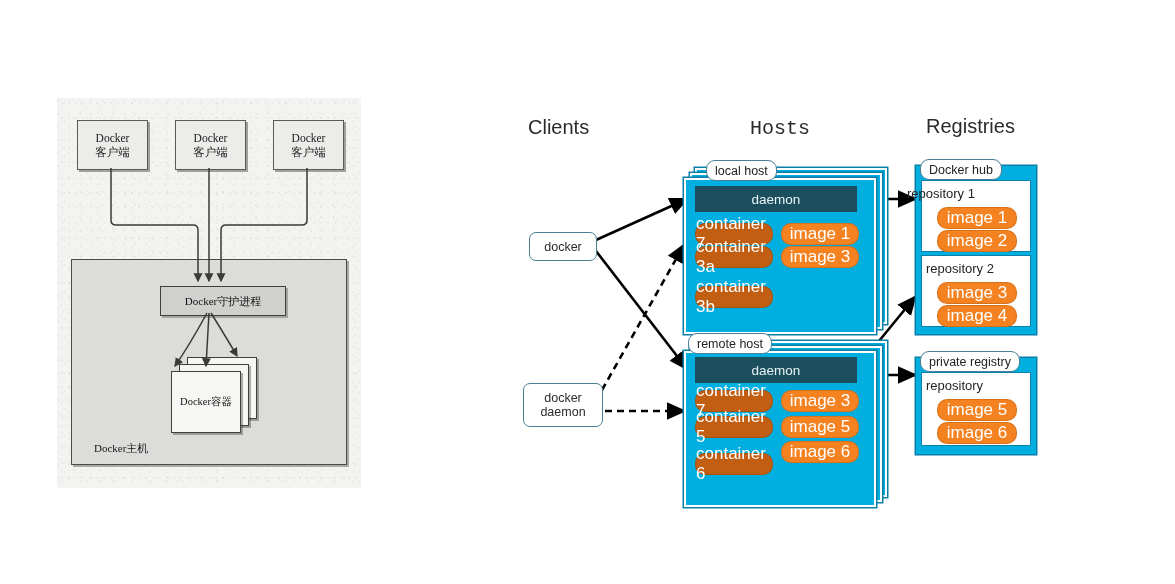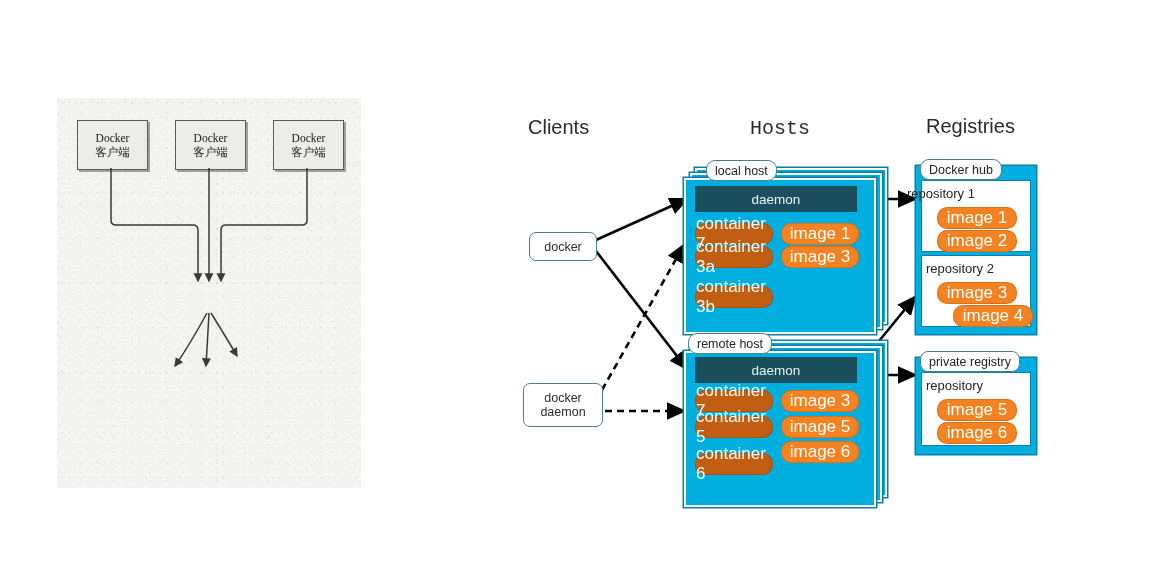--- a/index.html
+++ b/index.html
@@ -105,20 +105,27 @@
     </div>
     <div class="scan-box client-box" id="client-2">
       <span>Docker</span>
       <span>客户端</span>
     </div>
     <div class="scan-box client-box" id="client-3">
       <span>Docker</span>
       <span>客户端</span>
     </div>
 
+    <div id="host-box">
+      <div id="daemon-box">Docker守护进程</div>
+      <div class="cont-card" id="cont-c3"></div>
+      <div class="cont-card" id="cont-c2"></div>
+      <div class="cont-card" id="cont-c1">Docker容器</div>
+      <div id="host-label">Docker主机</div>
+    </div>
 
     <svg id="left-svg" viewBox="0 0 304 390">
       <defs>
         <marker id="lArrow" markerWidth="7" markerHeight="7" refX="5.2" refY="3" orient="auto">
           <path d="M0,0 L6,3 L0,6 z" fill="#3a3a38"></path>
         </marker>
       </defs>
       <g fill="none" stroke="#3a3a38" stroke-width="1.5" marker-end="url(#lArrow)">
         <path d="M54,70 L54,122 Q54,127 59,127 L136,127 Q141,127 141,132 L141,183"></path>
         <path d="M152,70 L152,183"></path>
@@ -215,26 +222,26 @@
     <div class="host-tag" style="left:457px;top:159px;">Docker hub</div>
 
     <div class="repo-box" style="left:458px;top:180px;width:108px;height:70px;"></div>
     <div class="repo-label" style="left:444px;top:186px;">repository 1</div>
     <div class="pill pill-image" style="left:474px;top:207px;width:78px;height:20px;">image 1</div>
     <div class="pill pill-image" style="left:474px;top:230px;width:78px;height:20px;">image 2</div>
 
     <div class="repo-box" style="left:458px;top:255px;width:108px;height:70px;"></div>
     <div class="repo-label" style="left:463px;top:261px;">repository 2</div>
     <div class="pill pill-image" style="left:474px;top:282px;width:78px;height:20px;">image 3</div>
-    <div class="pill pill-image" style="left:474px;top:305px;width:78px;height:20px;margin-left:16px;">image 4</div>
+    <div class="pill pill-image" style="left:474px;top:305px;width:78px;height:20px;">image 4</div>
   </div>
 
   <div>
     <div class="reg-card" style="left:453px;top:358px;width:120px;height:96px;"></div>
-    <div class="host-tag" style="left:457px;top:351px;border-radius:8px;">private registry</div>
+    <div class="host-tag" style="left:457px;top:351px;">private registry</div>
 
     <div class="repo-box" style="left:458px;top:372px;width:108px;height:72px;"></div>
     <div class="repo-label" style="left:463px;top:378px;">repository</div>
     <div class="pill pill-image" style="left:474px;top:399px;width:78px;height:20px;">image 5</div>
     <div class="pill pill-image" style="left:474px;top:422px;width:78px;height:20px;">image 6</div>
   </div>
 
 </div>
 
 </body></html>

